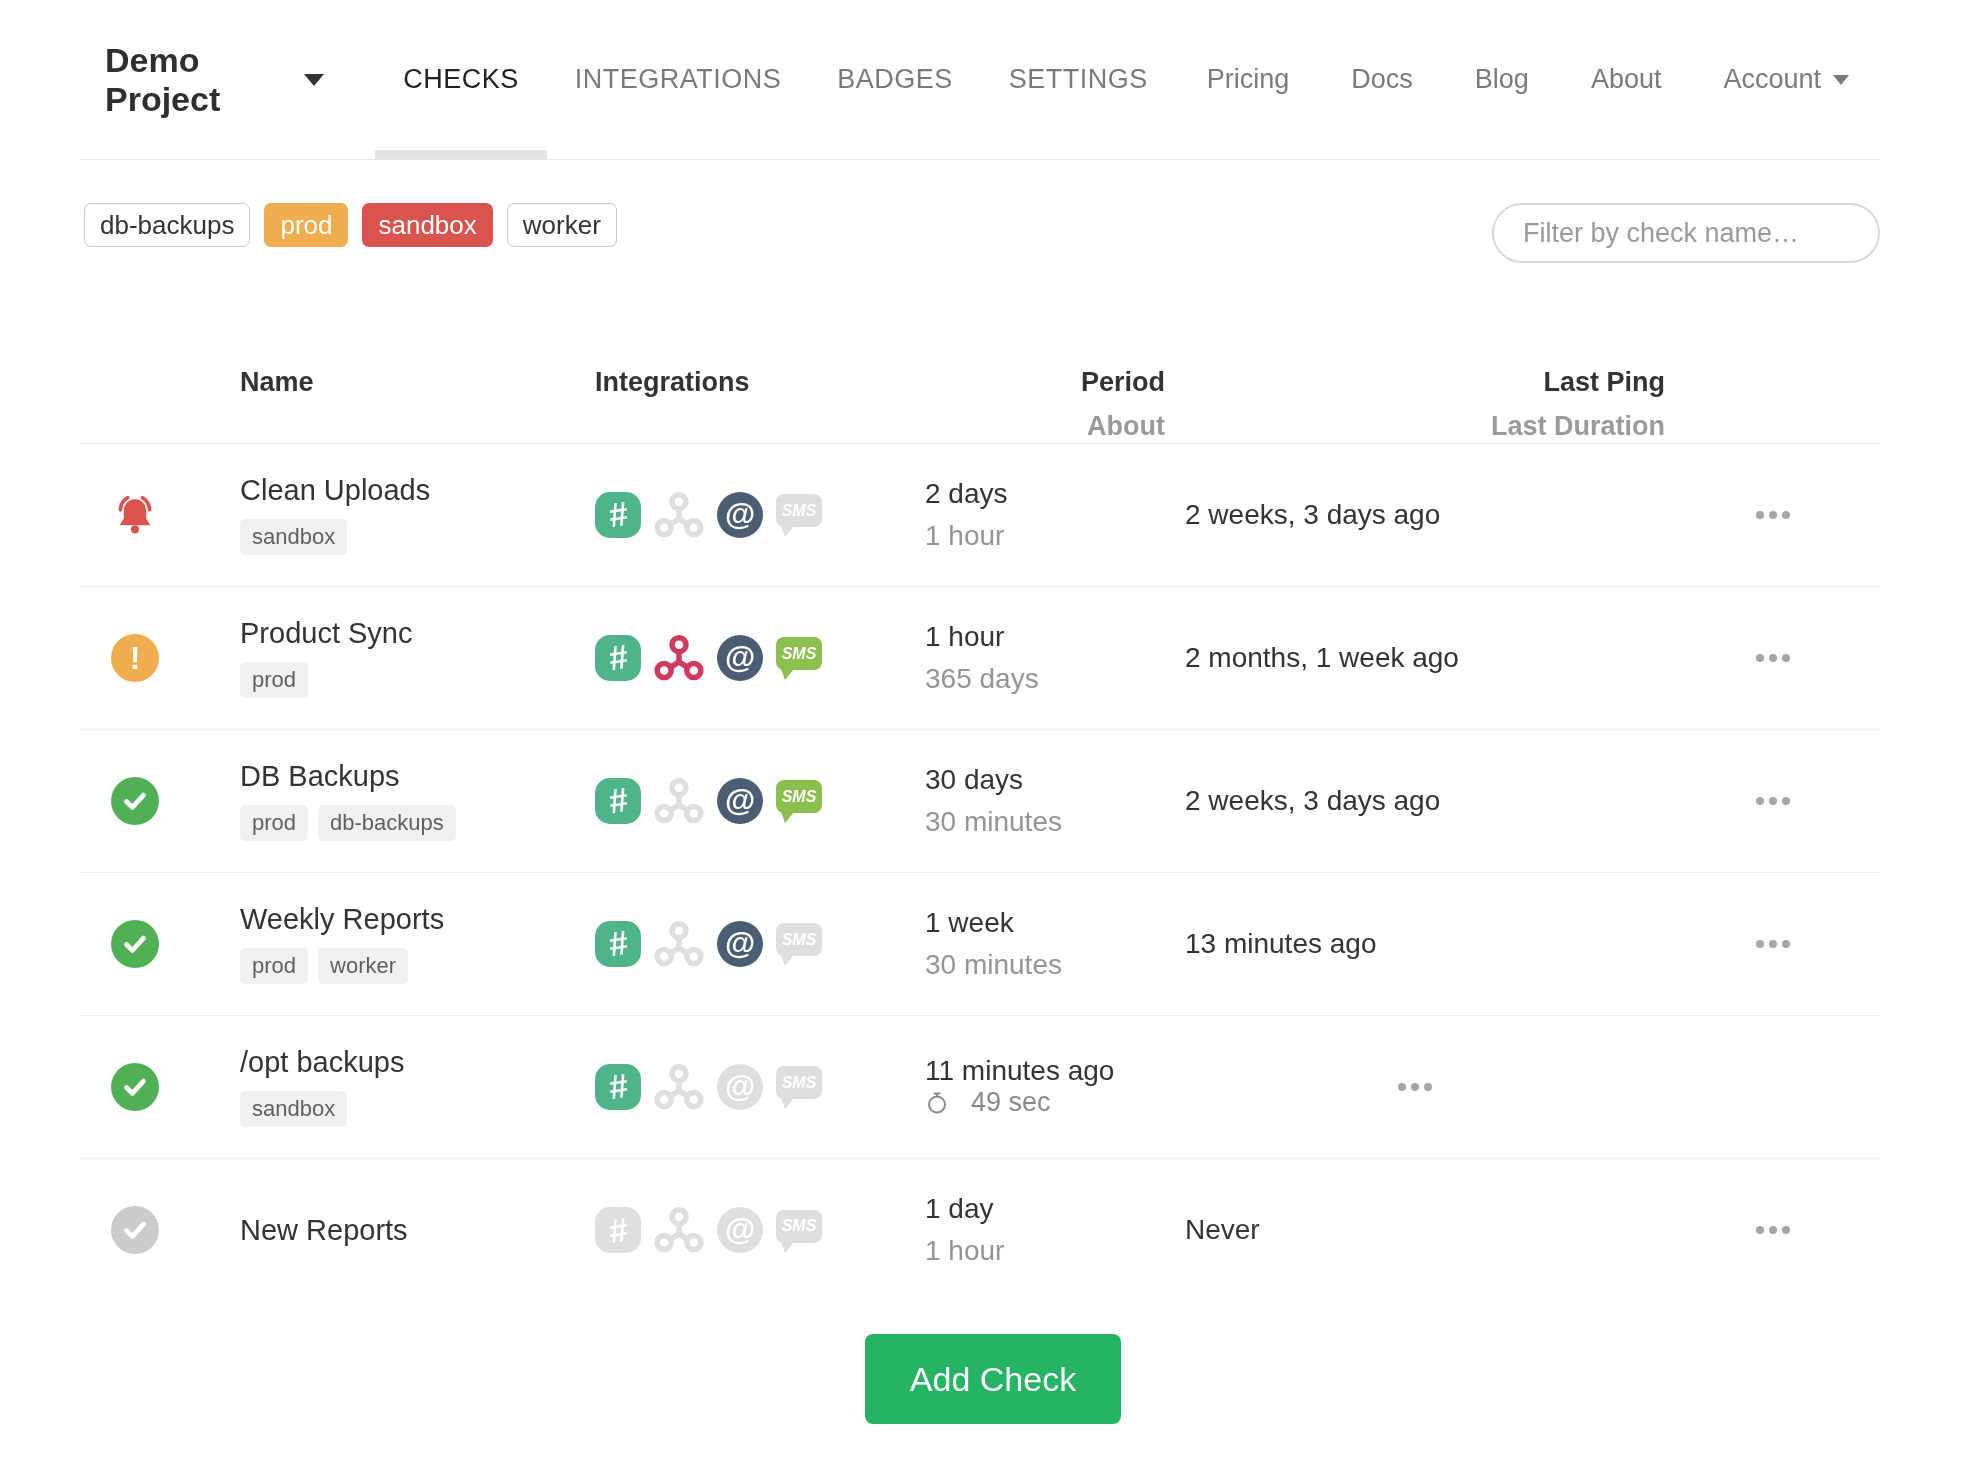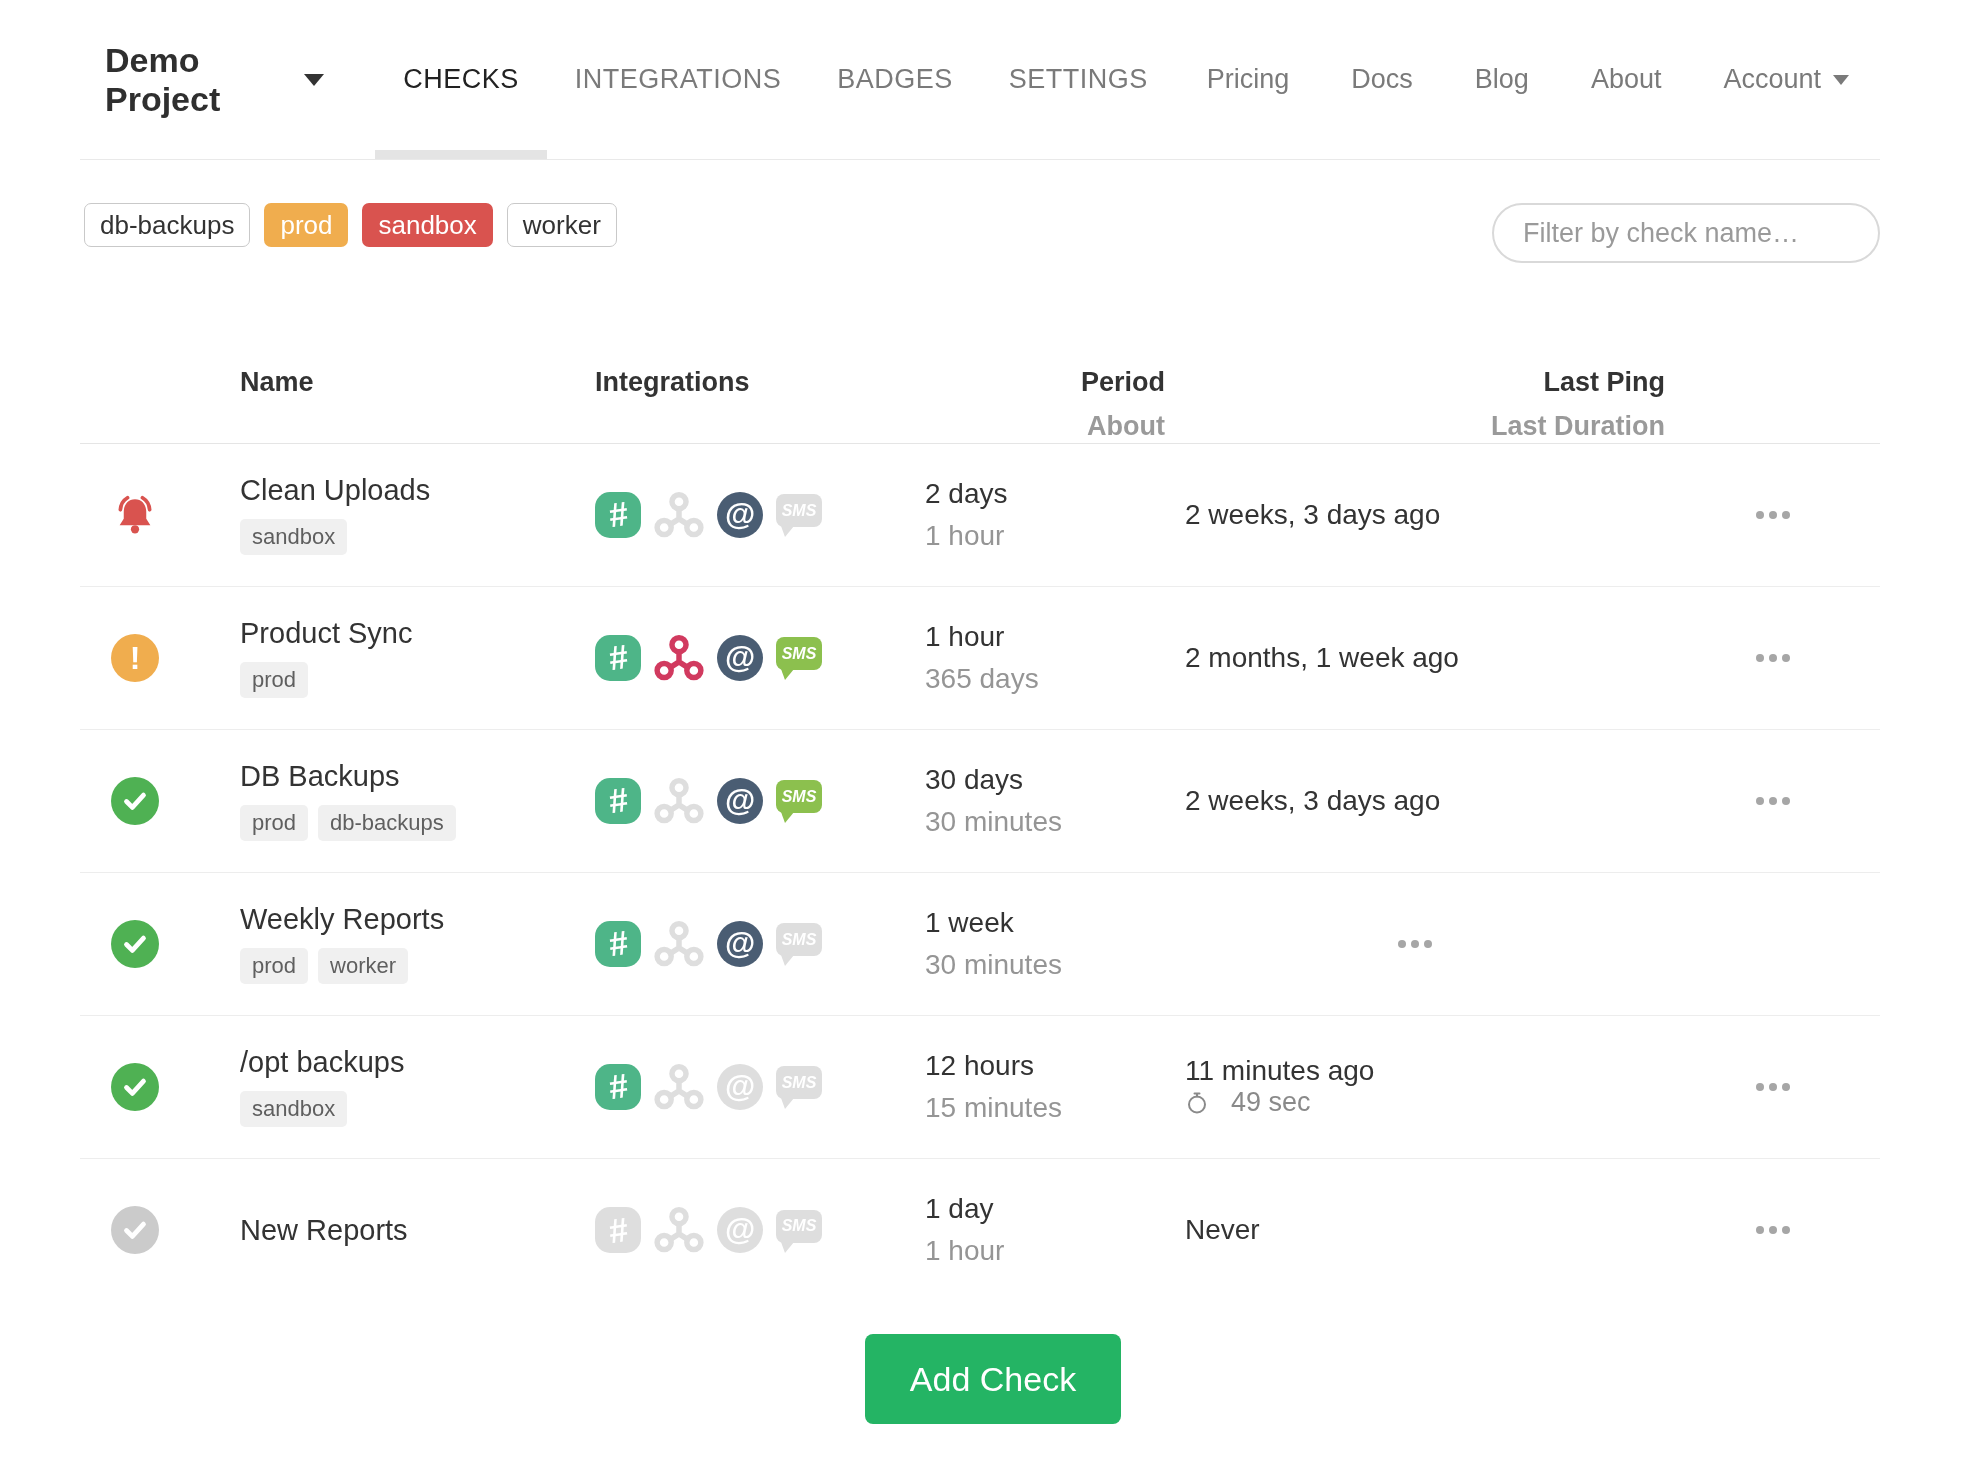--- a/index.html
+++ b/index.html
@@ -440,20 +440,24 @@
             <span class="int int-sms off">
               <span class="sms-txt">SMS</span>
             </span>
           </div>
 
           <div class="cell-period">
             <div class="p-main">1 week</div>
             <div class="p-sub">30 minutes</div>
           </div>
 
+          <div class="cell-ping">
+            <div class="ping-main">13 minutes ago</div>
+
+          </div>
 
           <div class="cell-dots">
             <span class="dots">
               <i></i>
               <i></i>
               <i></i>
             </span>
           </div>
         </div>
 
@@ -486,24 +490,20 @@
                 <circle cx="51" cy="48" r="9"></circle>
                 <path d="M32 24v13M32 37l-11 7M32 37l11 7"></path>
               </svg>
             </span>
             <span class="int int-email off">@</span>
             <span class="int int-sms off">
               <span class="sms-txt">SMS</span>
             </span>
           </div>
 
-          <div class="cell-period">
-            <div class="p-main">12 hours</div>
-            <div class="p-sub">15 minutes</div>
-          </div>
 
           <div class="cell-ping">
             <div class="ping-main">11 minutes ago</div>
             <div class="ping-sub">
               <svg class="stopwatch" viewBox="0 0 24 24" xmlns="http://www.w3.org/2000/svg" fill="none" stroke="#8a8a8a" stroke-width="2" stroke-linecap="round">
                 <circle cx="12" cy="13.5" r="8"></circle>
                 <path d="M9.5 2.5h5M12 2.5v3"></path>
               </svg>
               <span>49 sec</span>
             </div>

